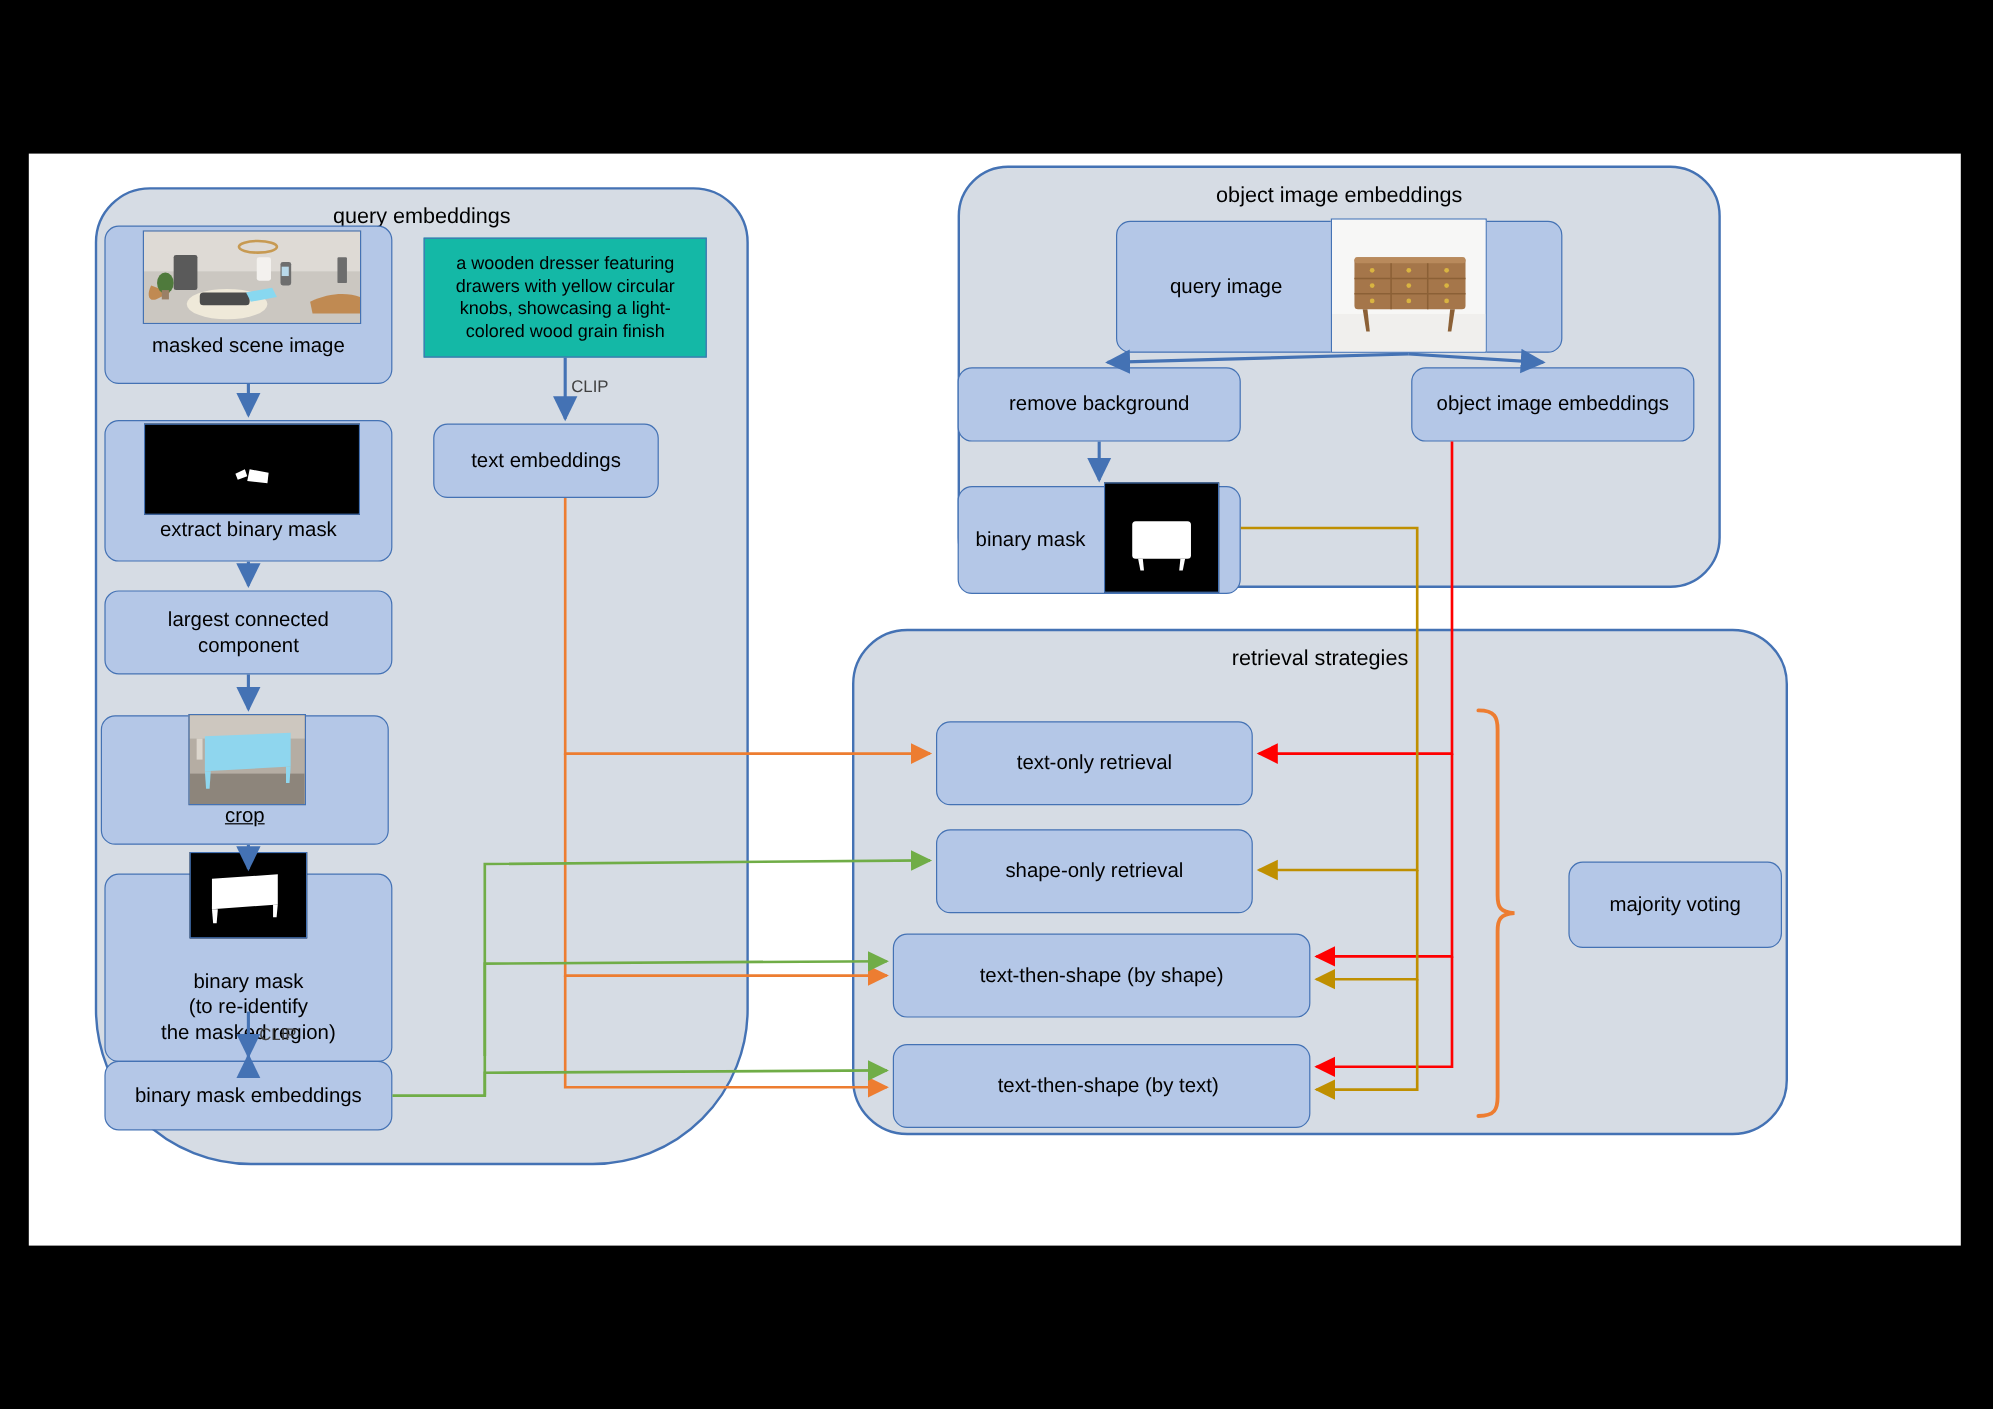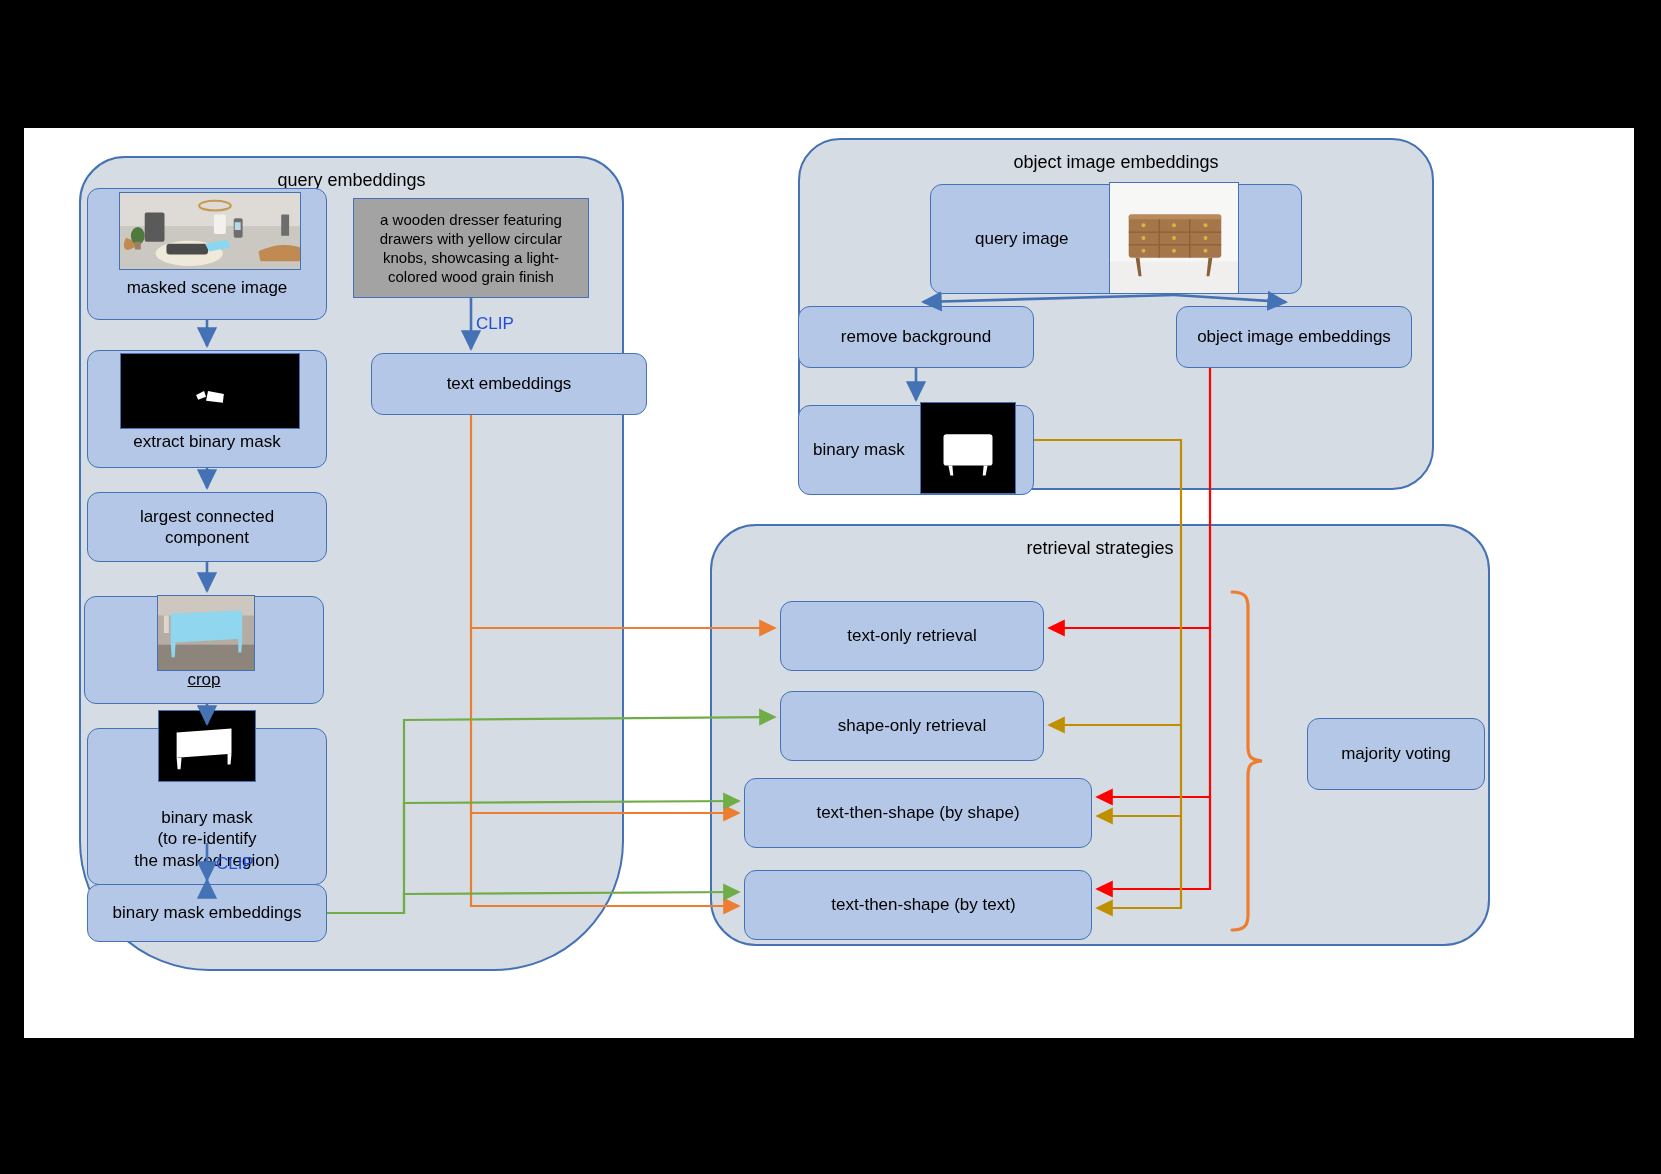--- a/index.html
+++ b/index.html
@@ -48,21 +48,21 @@
     font-size: 17px;
     color: #000;
     line-height: 1.25;
     padding: 4px 8px;
   }
   .node.tall { flex-direction: column; justify-content: flex-start; padding-top: 6px; }
   .node .cap { margin-top: 4px; }
 
   .textbox {
     position: absolute;
-    background: #a3a3a3;
+    background: #14b8a6;
     border: 1.6px solid #4472b4;
     border-radius: 0;
     display: flex;
     align-items: center;
     justify-content: center;
     text-align: center;
     font-size: 15px;
     color: #000;
     line-height: 1.28;
     padding: 6px 9px;
@@ -72,22 +72,22 @@
   .thumb {
     position: absolute;
     border: 1.6px solid #4472b4;
     background: #000;
     overflow: hidden;
   }
   .thumb svg { display: block; width: 100%; height: 100%; }
 
   .edge-label {
     position: absolute;
-    font-size: 17px;
-    color: #1d4ed8;
+    font-size: 14px;
+    color: #404040;
   }
 
   svg.wires {
     position: absolute;
     left: 0; top: 0;
     width: 1610px; height: 910px;
     pointer-events: none;
     overflow: visible;
   }
 </style>
@@ -174,21 +174,21 @@
   </div>
 
   <div class="node" style="left:63px; top:756px; width:240px; height:58px;">
     <div>binary mask embeddings</div>
   </div>
 
   <div class="textbox" style="left:329px; top:70px; width:236px; height:100px;">
     <span>a wooden dresser featuring drawers with yellow circular knobs, showcasing a light-colored wood grain finish</span>
   </div>
 
-  <div class="node" style="left:347px; top:225px; width:276px; height:62px;text-align:center;">
+  <div class="node" style="left:337px; top:225px; width:188px; height:62px;text-align:center;">
     <div>text embeddings</div>
   </div>
 
   <div class="edge-label" style="left:452px; top:186px;">CLIP</div>
   <div class="edge-label" style="left:192px; top:726px;">CLIP</div>
 
   <div class="panel" style="left:774px; top:10px; width:636px; height:352px; border-radius:42px;">
     <div class="panel-title">object image embeddings</div>
   </div>
 

